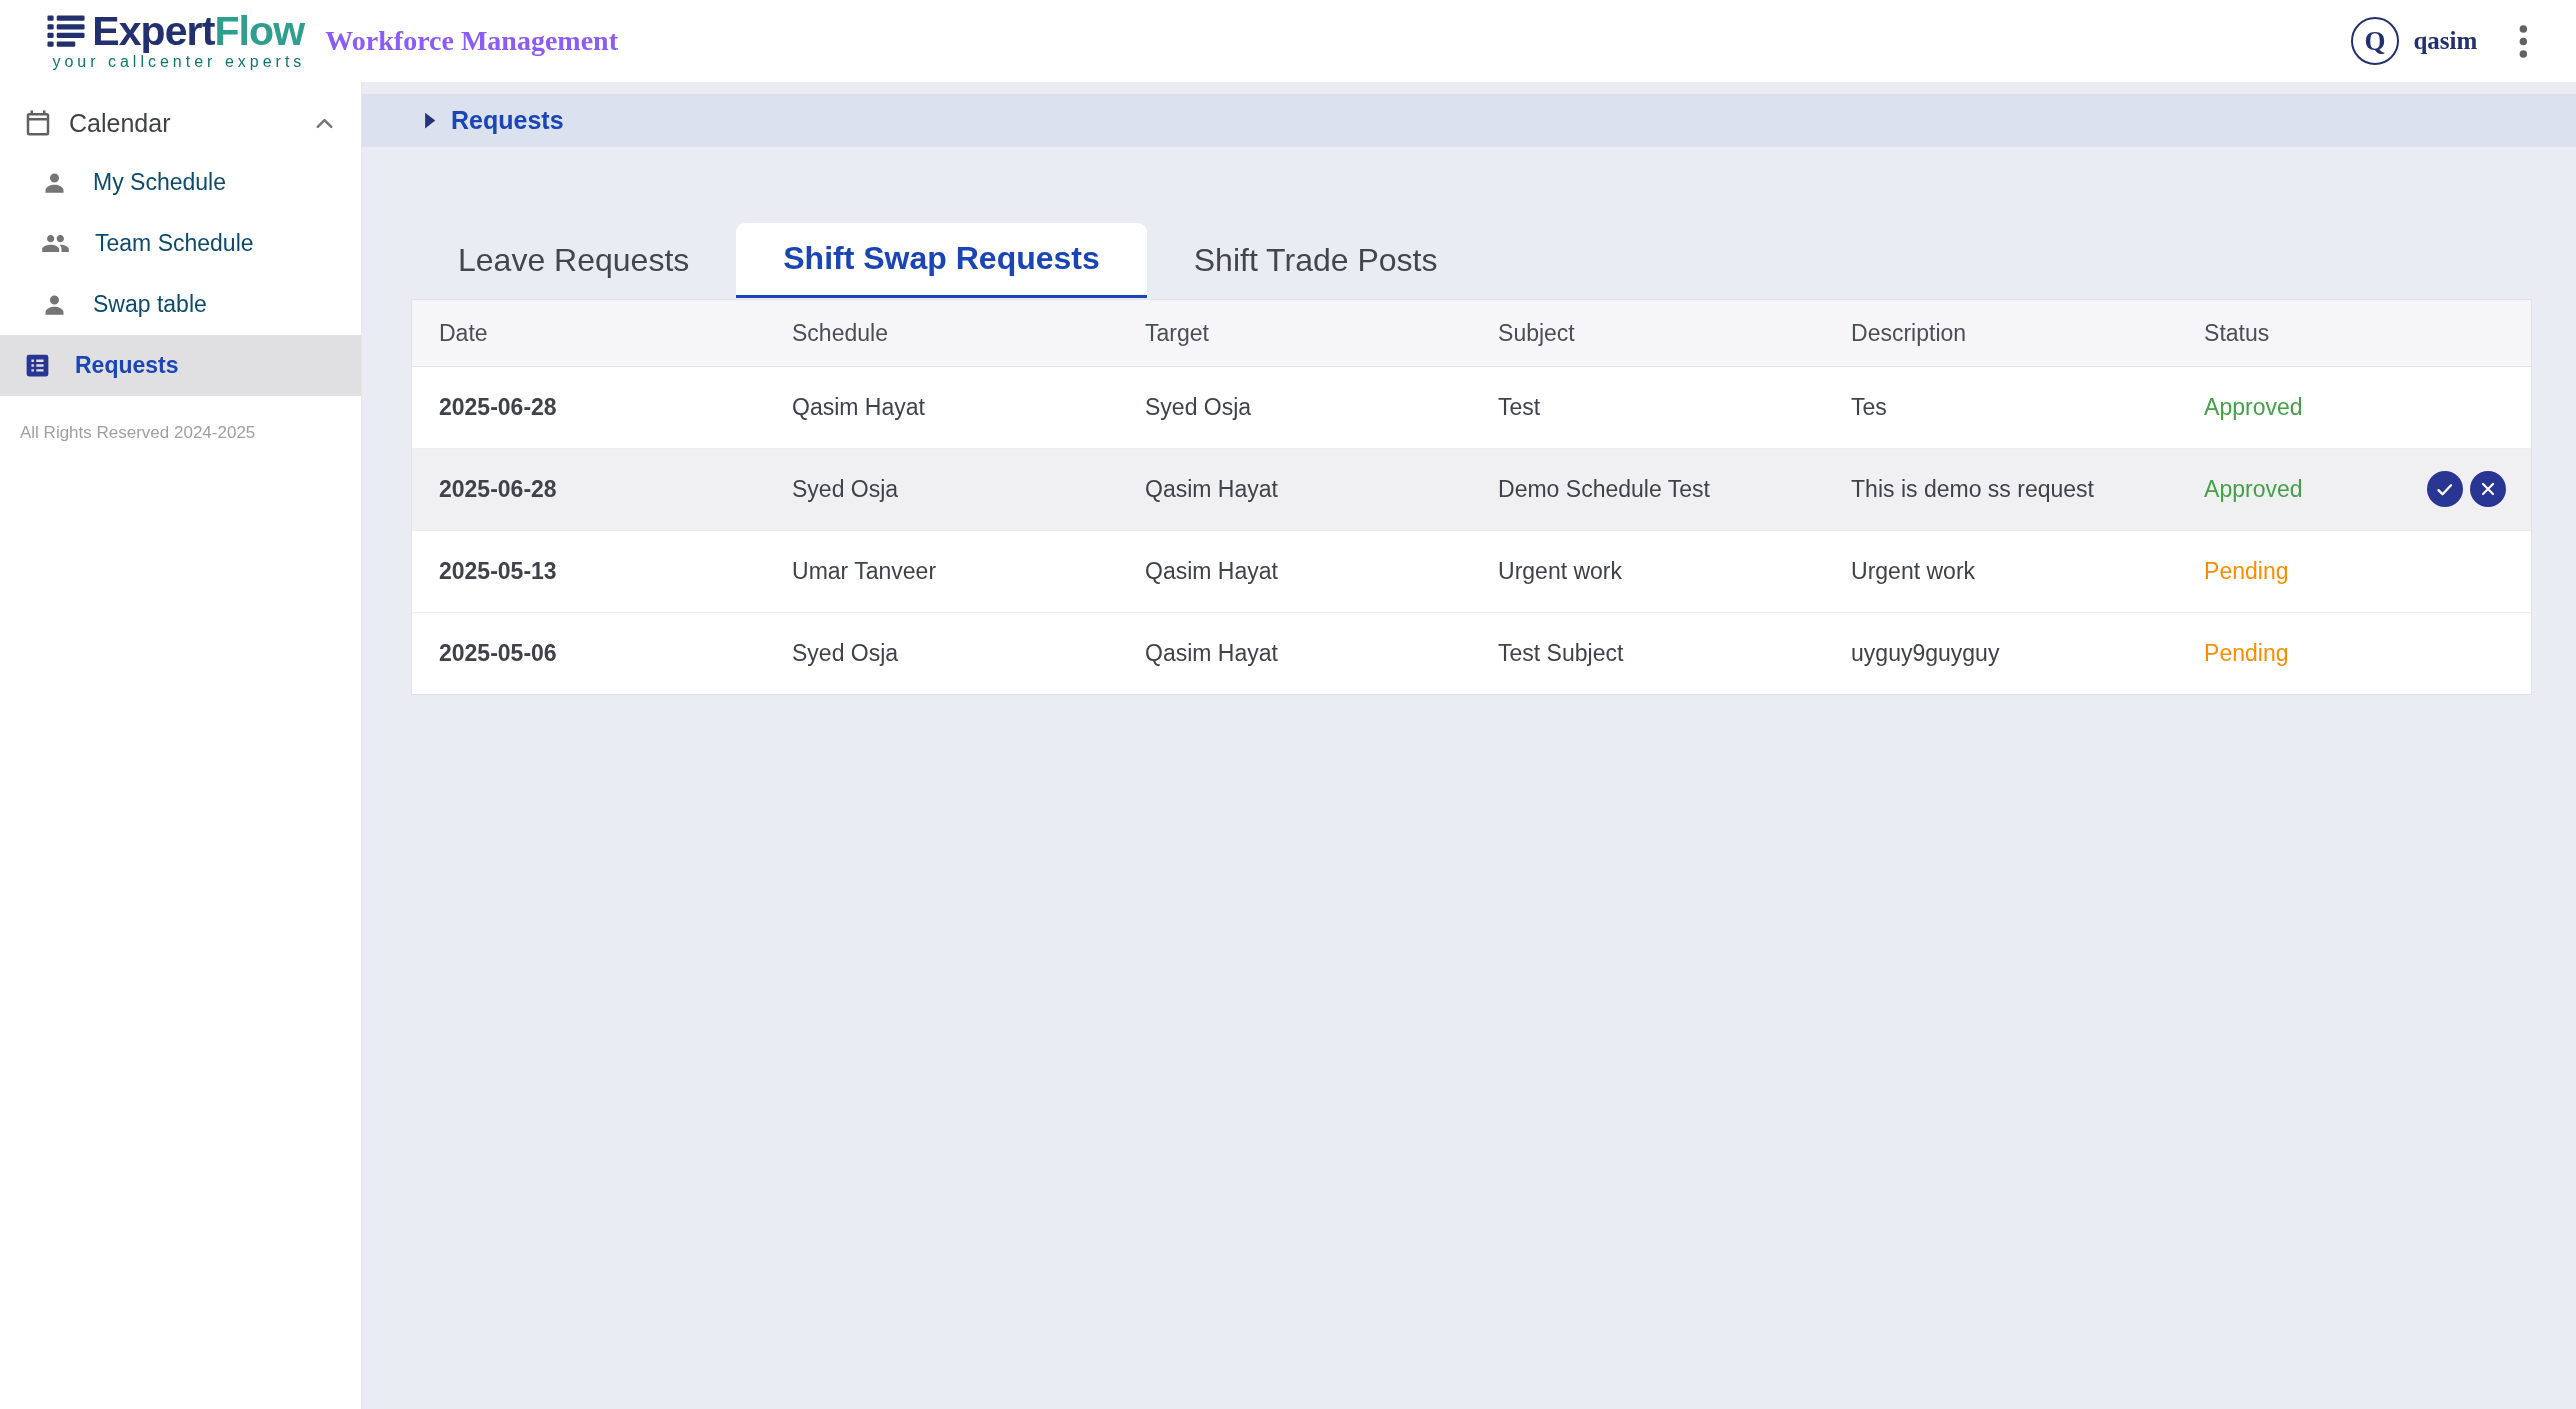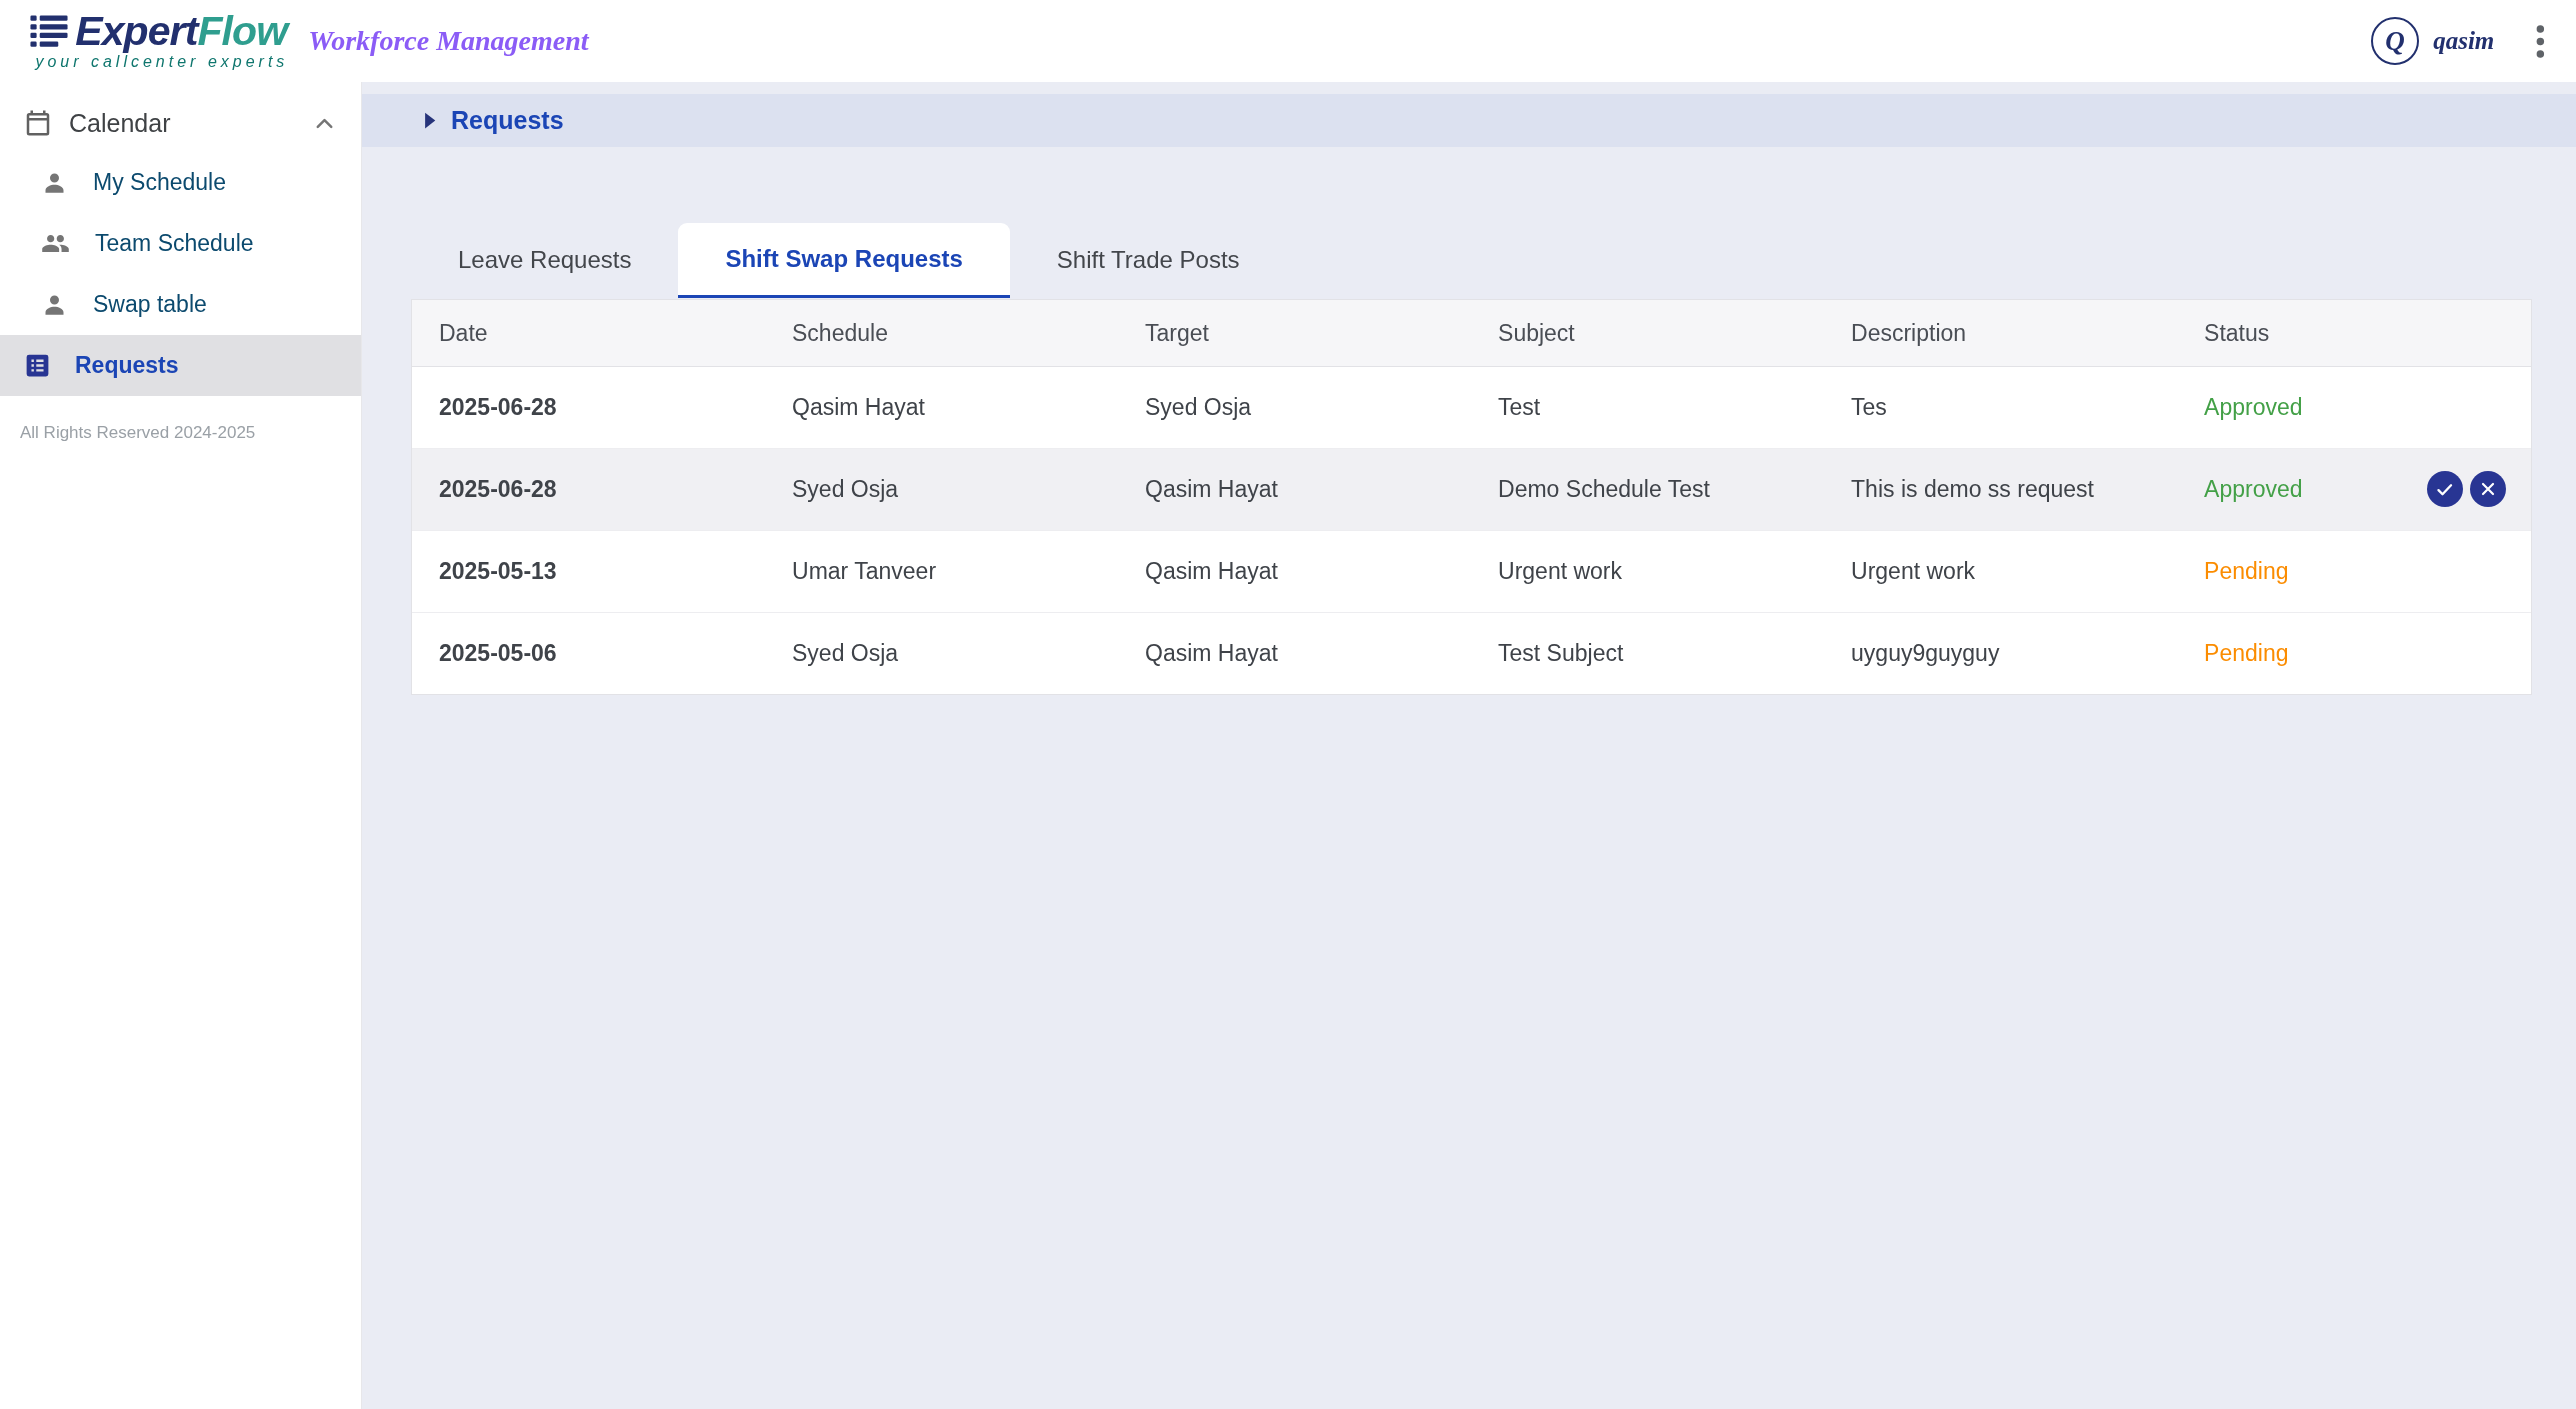--- a/index.html
+++ b/index.html
@@ -4,21 +4,21 @@
 <style>
   * { margin:0; padding:0; box-sizing:border-box; }
   html,body { width:2576px; height:1410px; overflow:hidden; }
   body {
     font-family:"Liberation Sans","DejaVu Sans",sans-serif;
     background:#eaecf4;
     display:flex; flex-direction:column;
     color:#3f4349;
   }
   
-  .topbar { height:82px; background:#ffffff; display:flex; align-items:center; padding:0 30px; flex:0 0 auto;font-style:italic; }
+  .topbar { height:82px; background:#ffffff; display:flex; align-items:center; padding:0 47px; flex:0 0 auto; }
   .logo-block { display:flex; flex-direction:column; }
   .logo-row { display:flex; align-items:center; gap:7.2px; }
   .logo-text { font-size:41px; font-weight:700; letter-spacing:-0.9px; line-height:1; }
   .brand-primary { color:#22306e; }
   .brand-secondary { color:#2f9e8f; }
   .tagline { font-size:16px; letter-spacing:4px; color:#0f766e; margin-top:1.8px; padding-left:5.4px; white-space:nowrap; }
   .app-title { margin-left:20px; font-family:"Liberation Serif","DejaVu Serif",serif; font-size:28px; font-weight:700; color:#8b5cf6; }
   .topbar-right { margin-left:auto; display:flex; align-items:center; }
   .avatar { width:48px; height:48px; border-radius:50%; border:2.7px solid #22306e; display:flex; align-items:center; justify-content:center;
             font-family:"Liberation Serif","DejaVu Serif",serif; font-weight:700; font-size:27px; color:#22306e; background:#fff; cursor:pointer; }
@@ -33,21 +33,21 @@
   .nav-item { height:61px; display:flex; align-items:center; padding-left:41px; gap:25px; font-size:23px; color:#0c4a6e; cursor:pointer; }
   .nav-item.top-level { padding-left:23px; gap:23px; }
   .nav-item.active { background:#e0e0e3; color:#1b45b5; font-weight:700; }
   .sidebar-footer { margin-top:27px; padding-left:20px; font-size:17px; color:#9aa0a6; }
   
   .main { flex:1; display:flex; flex-direction:column; min-width:0; }
   .band { margin-top:11.6px; height:53px; background:#dce1f0; display:flex; align-items:center; padding-left:53px; gap:9px; flex:0 0 auto; }
   .band-title { font-size:25px; font-weight:700; color:#1b45b5; }
   .content { padding-left:49px; }
   .tabs { display:flex; margin-top:76px; }
-  .tab { height:75px; display:flex; align-items:center; justify-content:center; padding:0 47px; font-size:24px; font-weight:500; color:#43464b;
+  .tab { height:75px; display:flex; align-items:center; justify-content:center; padding:0 47px; font-size:32px; font-weight:500; color:#43464b;
          background:transparent; border:none; cursor:pointer; font-family:inherit; }
   .tab.active { background:#ffffff; color:#1b45b5; font-weight:700; border-bottom:3.6px solid #1b45b5; border-radius:9px 9px 0 0; }
   .table-wrap { width:2121px; background:#ffffff; border:0.9px solid #e2e2e6; margin-top:1.8px; }
   table { width:100%; border-collapse:collapse; table-layout:fixed; }
   col.c { width:16.66%; }
   thead th { height:66px; background:#f6f6f8; text-align:left; padding-left:27px; font-size:23px; font-weight:500; color:#4a4e55; border-bottom:0.9px solid #e2e2e6; }
   tbody td { height:82px; padding-left:27px; font-size:23px; font-weight:500; color:#3f4349; border-bottom:0.9px solid #ededf0; }
   tbody tr:last-child td { border-bottom:none; }
   tbody tr { cursor:pointer; }
   tr.highlight { background:#f0f0f3; }

